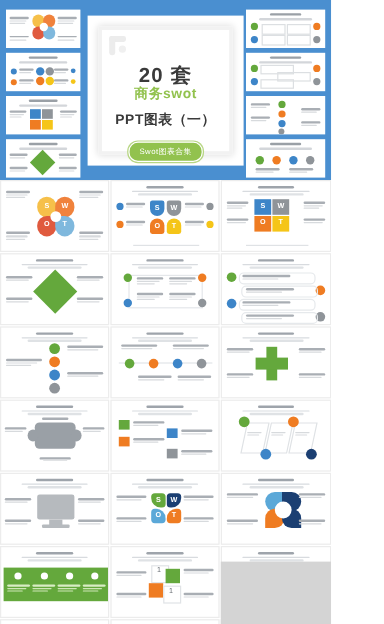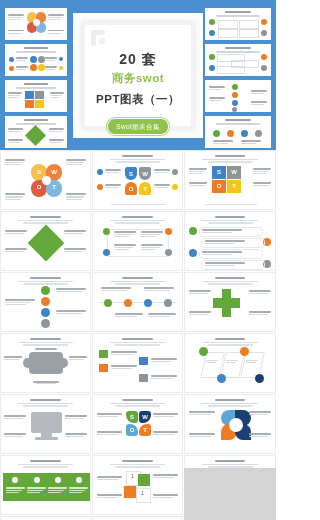--- a/index.html
+++ b/index.html
@@ -32,21 +32,21 @@
     box-shadow:0 0 6px rgba(0,0,0,.14);
     background:#fff;
   }
   .deco{position:absolute;left:6px;top:5px;width:20px;height:22px;}
   .deco i{position:absolute;background:#ececec;border-radius:2px;}
   .deco .d1{left:0;top:0;width:14px;height:5px;}
   .deco .d2{left:0;top:0;width:5px;height:16px;}
   .deco .d3{left:8px;top:8px;width:6px;height:6px;border-radius:50%;background:#f0f0f0;}
 
   .t-line{text-align:center;color:#3a3a3a;}
-  .t1{position:absolute;left:0;right:0;top:26px;font-size:14px;font-weight:bold;letter-spacing:1px;}
+  .t1{position:absolute;left:0;right:0;top:26px;font-size:17px;font-weight:bold;letter-spacing:1px;}
   .t2{position:absolute;left:0;right:0;top:46px;font-size:11.5px;font-weight:bold;color:#92c24e;letter-spacing:.5px;}
   .t3{position:absolute;left:0;right:0;top:67px;font-size:11.5px;font-weight:bold;letter-spacing:.5px;}
   .pill{
     position:absolute;left:22px;right:22px;top:93px;height:15px;
     background:#92c24e;border-radius:8px;border:1px solid #fff;
     box-shadow:0 0 0 1px #b7d683;
     color:#fff;font-size:6.5px;line-height:15px;text-align:center;letter-spacing:.4px;
   }
 
   

